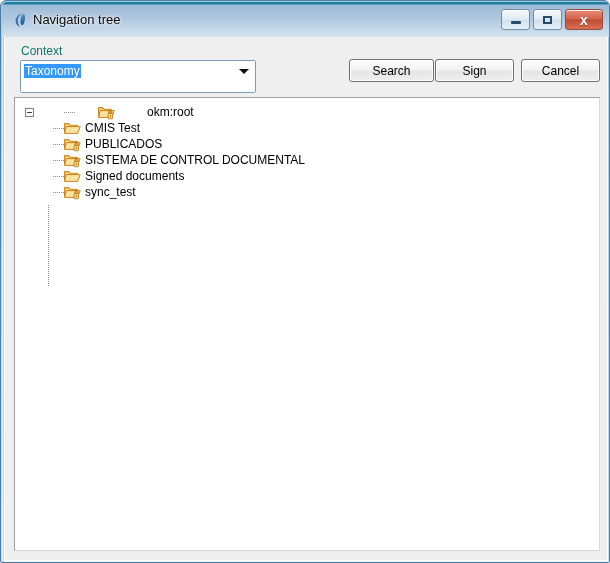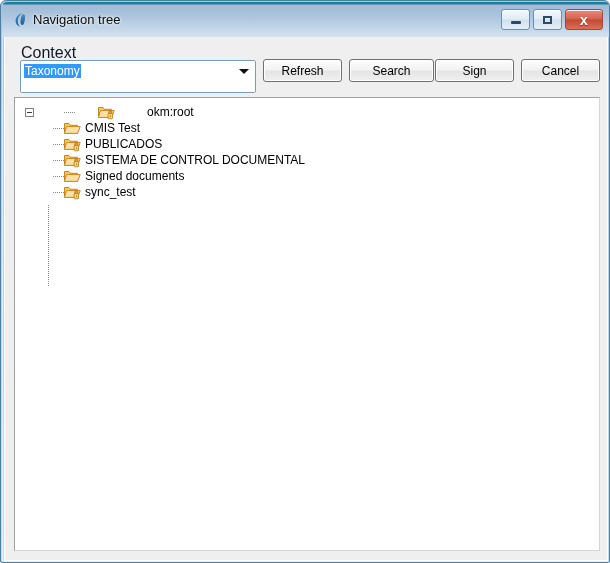--- a/index.html
+++ b/index.html
@@ -115,22 +115,22 @@
     background: #efefef;
     border: 1px solid #ffffff;
     border-top: none;
     box-sizing: border-box;
   }
 
   
   #context-label {
     position: absolute;
     left: 16px; top: 7px;
-    font-size: 16px;
-    color: #0f172a;
+    font-size: 12px;
+    color: #0f766e;
   }
 
   
   #combo {
     position: absolute;
     left: 15px; top: 23px;
     width: 236px;
     height: 33px;
     box-sizing: border-box;
     background: #ffffff;
@@ -330,21 +330,20 @@
 
     <div id="combo">
       <div id="combo-inner">
         <div id="combo-value">Taxonomy</div>
         <div id="combo-arrow-box">
           <div class="arrow-down"></div>
         </div>
       </div>
     </div>
 
-    <div class="abtn" id="abtn-0">Refresh</div>
     <div class="abtn" id="abtn-1">Search</div>
     <div class="abtn" id="abtn-2">Sign</div>
     <div class="abtn" id="abtn-3">Cancel</div>
 
     <div id="tree-panel">
       <div id="tree-panel-inner">
         <div id="trunk-top"></div>
         <div id="trunk"></div>
         <div id="tree-rows">
             <div class="tree-row root" style="top: 4px;">

